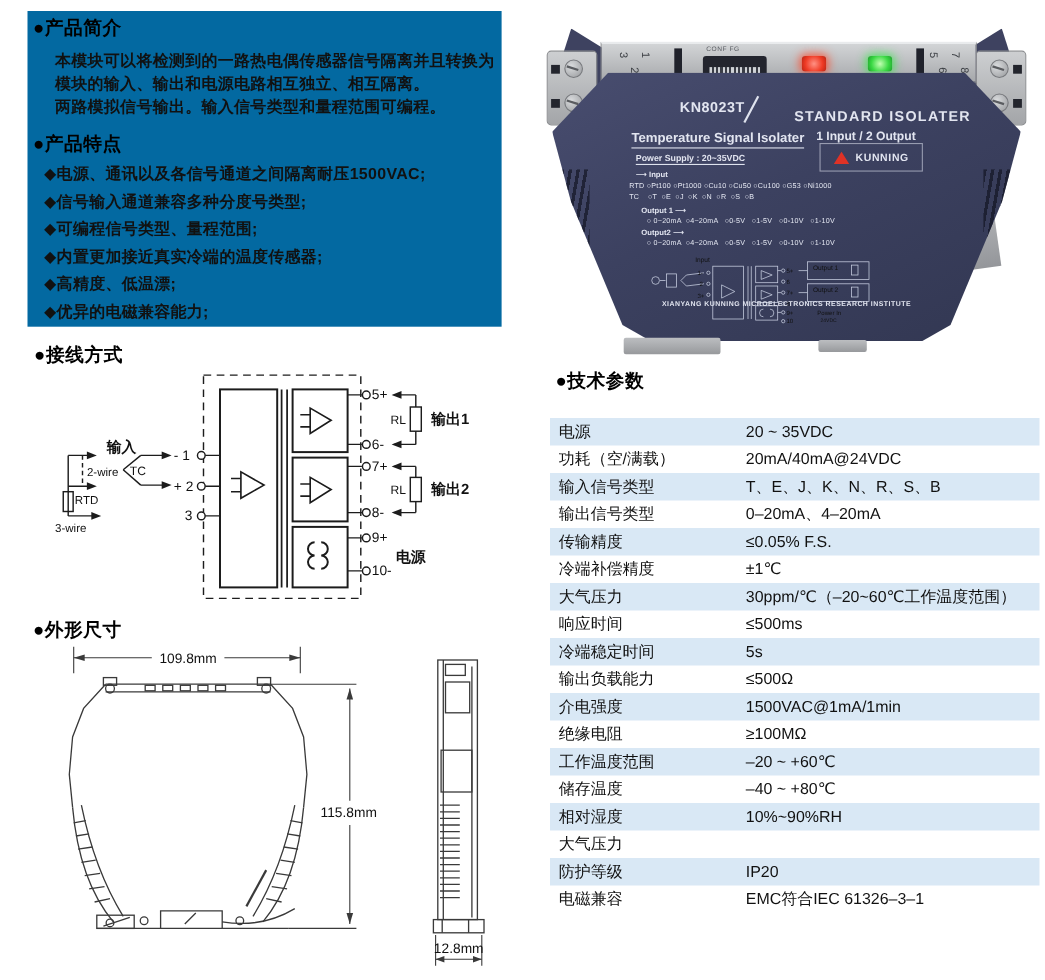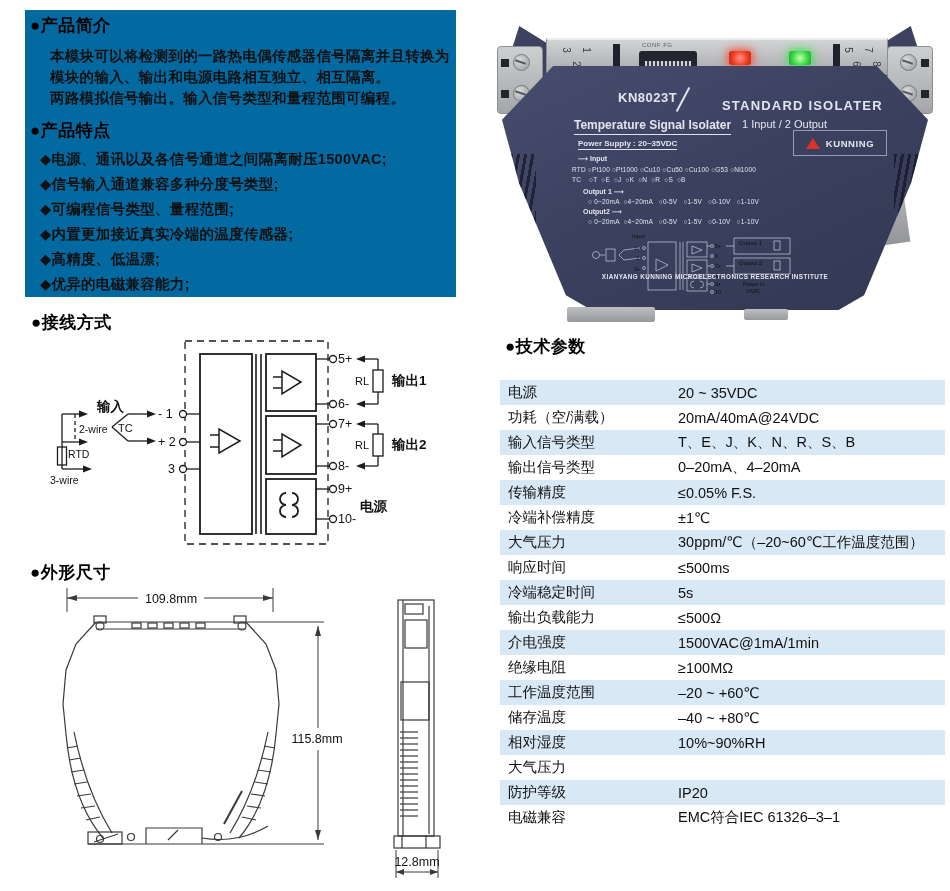--- a/index.html
+++ b/index.html
@@ -59,24 +59,24 @@
   #mod-body{left:10px;top:56px;width:426px;height:244px;color:#e2e5f0;
             background:linear-gradient(155deg,#484d6f 0%,#3c4160 45%,#323752 100%);
             clip-path:polygon(12% 0,88% 0,100% 22%,96% 48%,85% 94%,79% 100%,21% 100%,15% 94%,4% 48%,0 22%);}
   .vent{position:absolute;top:88px;width:26px;height:98px;
         background:repeating-linear-gradient(100deg,rgba(15,17,30,.65) 0 3px,rgba(255,255,255,0) 3px 7px);}
   #vent-l{left:8px;} #vent-r{left:392px;}
   #model-name{left:116px;top:24px;font-size:13px;font-weight:bold;letter-spacing:.5px;}
   #model-slash{left:180px;top:20px;width:2px;height:27px;background:#dfe3ee;transform:rotate(28deg);}
   #model-type{left:196px;top:32px;font-size:13px;font-weight:bold;letter-spacing:1.2px;margin-left:24px;}
   #subtitle{left:72px;top:52px;font-size:12px;font-weight:bold;border-bottom:1.5px solid #dfe3ee;padding-bottom:2px;}
-  #io-label{left:240px;top:52px;font-size:11px;font-weight:normal;}
+  #io-label{left:240px;top:52px;font-size:11px;font-weight:bold;}
   #power-label{left:76px;top:73px;font-size:8px;font-weight:bold;border-bottom:1px solid #dfe3ee;padding-bottom:1px;}
   #logo-box{left:243px;top:64px;width:92px;height:24px;border:1px solid rgba(228,231,242,.55);
-            display:flex;align-items:center;justify-content:center;gap:6px;margin-left:48px;}
+            display:flex;align-items:center;justify-content:center;gap:6px;}
   #logo-triangle{width:0;height:0;border-left:7px solid transparent;border-right:7px solid transparent;
                  border-bottom:11px solid #df3226;}
   #brand-name{font-size:9.5px;font-weight:bold;letter-spacing:.6px;}
   .tinyrow{font-size:6.5px;letter-spacing:.2px;white-space:pre;}
   .tinyhead{font-size:7px;font-weight:bold;white-space:pre;}
   #input-row{left:76px;top:89px;} #rtd-row{left:70px;top:100px;} #tc-row{left:70px;top:110px;}
   #out1-head{left:81px;top:122px;} #out1-opts{left:86px;top:132px;}
   #out2-head{left:81px;top:142px;} #out2-opts{left:86px;top:152px;}
   #mini-svg{left:86px;top:164px;}
   #mod-footer{left:0;right:0;top:207px;text-align:center;font-size:6.3px;letter-spacing:.45px;font-weight:bold;}

